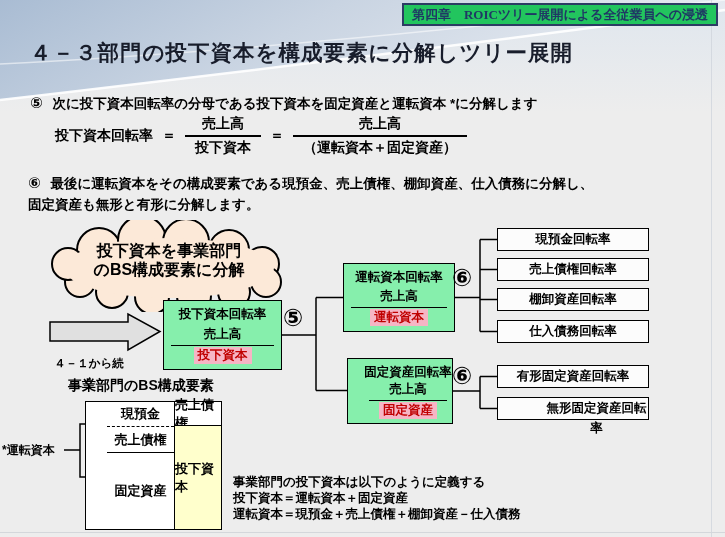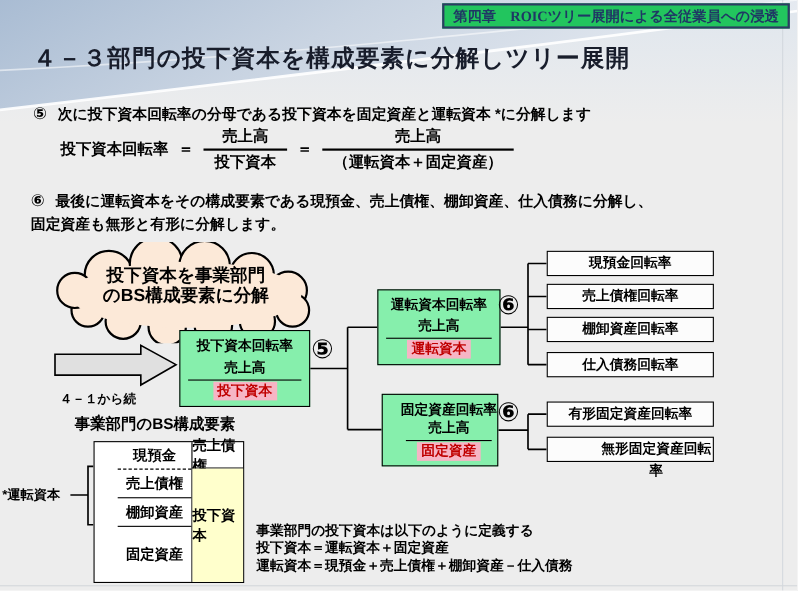--- a/index.html
+++ b/index.html
@@ -215,21 +215,20 @@
   <div class="leaf leaf5">有形固定資産回転率</div>
   <div class="leaf leaf6">無形固定資産回転率</div>
 
   <div class="bs-heading">事業部門のBS構成要素</div>
   <div class="wc-label">*運転資本</div>
 
   <div class="bs-table">
     <div class="bs-col-left">
       <div class="bs-cell cell-cash">現預金</div>
       <div class="bs-cell cell-recv">売上債権</div>
-      <div class="bs-cell cell-inv">棚卸資産</div>
       <div class="bs-cell cell-fix">固定資産</div>
     </div>
     <div class="bs-col-right">
       <div class="bs-cell cell-pay">売上債権</div>
       <div class="bs-cell cell-ic">投下資本</div>
     </div>
   </div>
 
   <div class="defs-block">
     <div>事業部門の投下資本は以下のように定義する</div>

